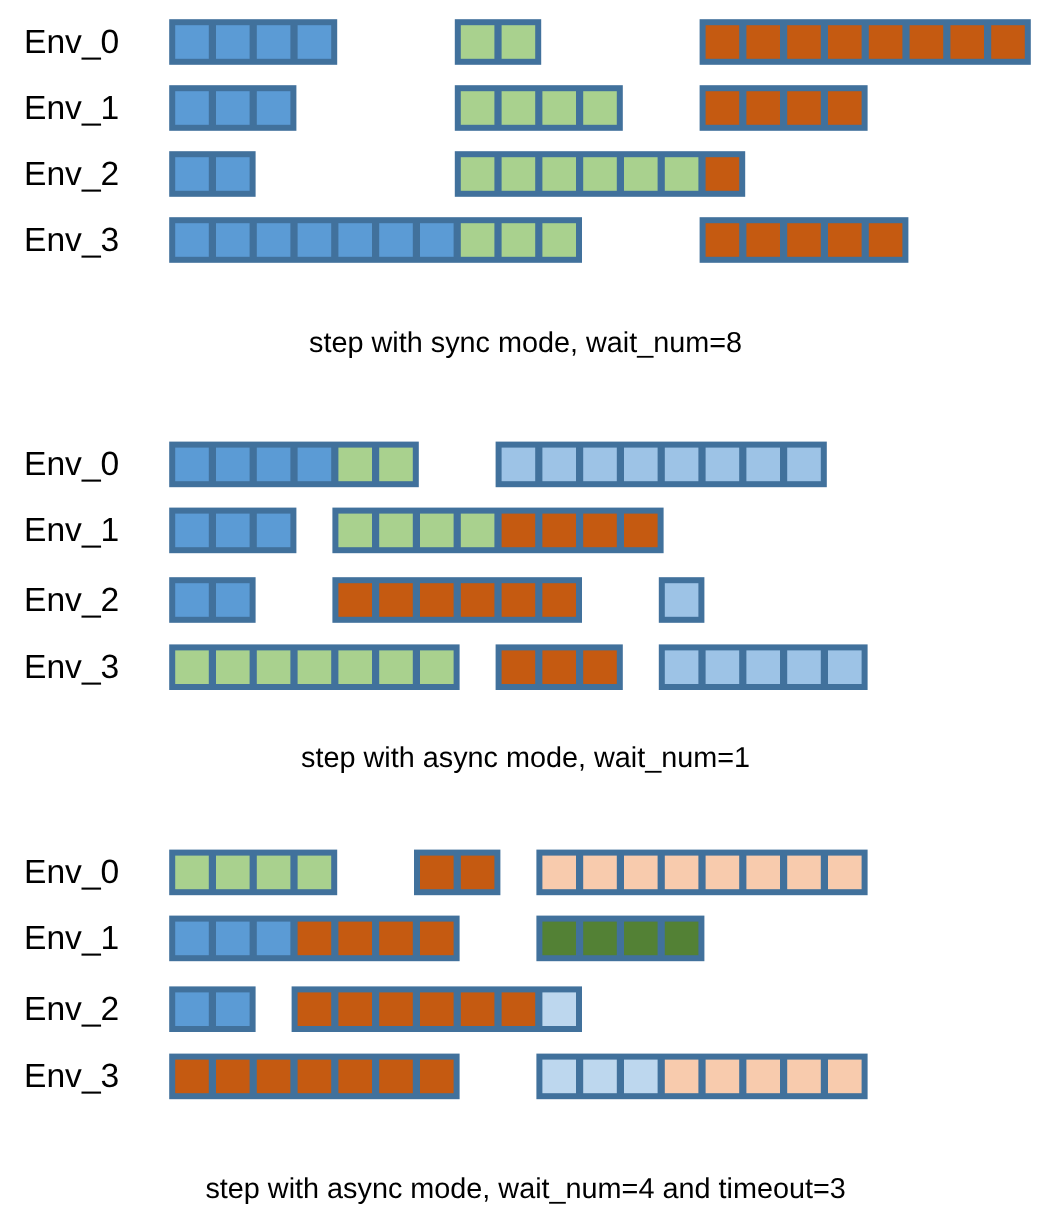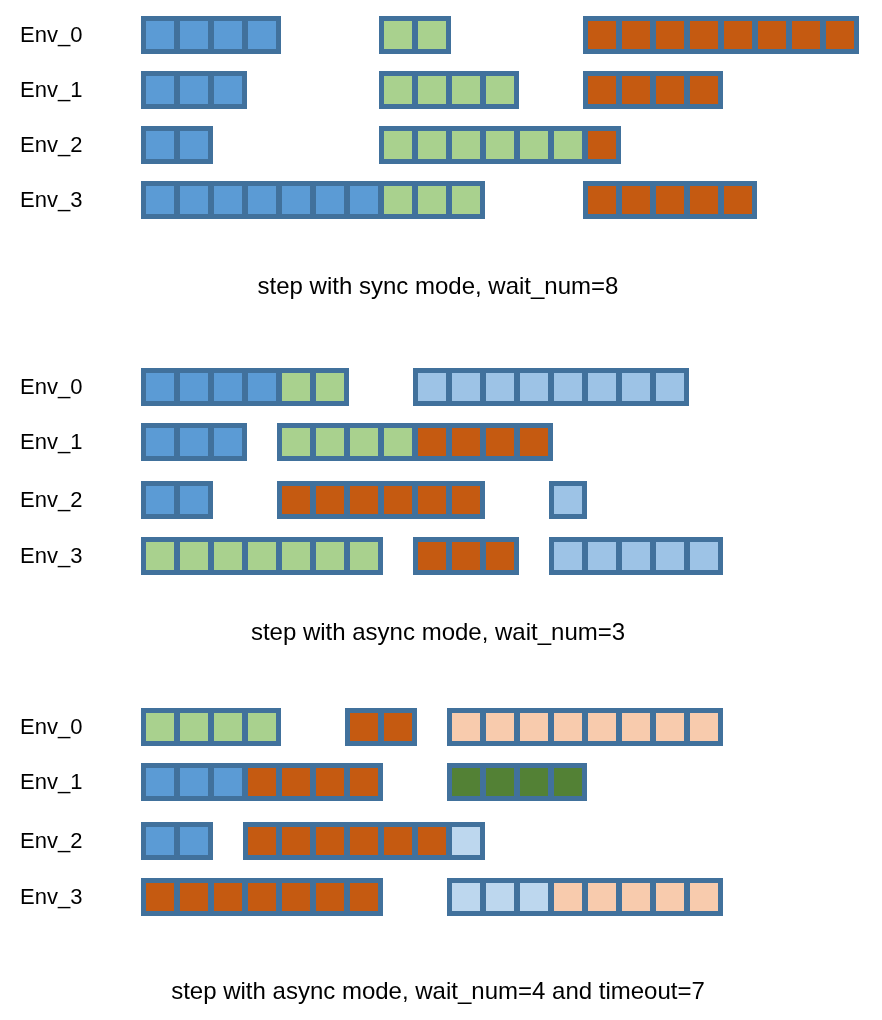--- a/index.html
+++ b/index.html
@@ -9,21 +9,21 @@
     width: 882px;
     height: 1020px;
     background: #ffffff;
     overflow: hidden;
   }
   .env-label {
     position: absolute;
     left: 20px;
     height: 38px;
     line-height: 38px;
-    font-size: 22px;
+    font-size: 28px;
     color: #000000;
     white-space: nowrap;
   }
   .bar {
     position: absolute;
     display: flex;
     gap: 6px;
     padding: 5px;
     box-sizing: border-box;
     height: 38px;
@@ -190,21 +190,21 @@
         <div class="cell" style="background: rgb(197, 90, 17);"></div>
         <div class="cell" style="background: rgb(197, 90, 17);"></div>
       </div>
       <div class="bar" style="left: 549px; top: 537px; background: rgb(65, 113, 156);">
         <div class="cell" style="background: rgb(157, 195, 230);"></div>
         <div class="cell" style="background: rgb(157, 195, 230);"></div>
         <div class="cell" style="background: rgb(157, 195, 230);"></div>
         <div class="cell" style="background: rgb(157, 195, 230);"></div>
         <div class="cell" style="background: rgb(157, 195, 230);"></div>
       </div>
-      <div class="caption" style="top: 618px;">step with async mode, wait_num=3</div>
+      <div class="caption" style="top: 618px;">step with async mode, wait_num=1</div>
     </div>
     <div>
       <div class="env-label" style="top: 708px;">Env_0</div>
       <div class="bar" style="left: 141px; top: 708px; background: rgb(65, 113, 156);">
         <div class="cell" style="background: rgb(169, 209, 142);"></div>
         <div class="cell" style="background: rgb(169, 209, 142);"></div>
         <div class="cell" style="background: rgb(169, 209, 142);"></div>
         <div class="cell" style="background: rgb(169, 209, 142);"></div>
       </div>
       <div class="bar" style="left: 345px; top: 708px; background: rgb(65, 113, 156);">
@@ -264,15 +264,15 @@
       <div class="bar" style="left: 447px; top: 878px; background: rgb(65, 113, 156);">
         <div class="cell" style="background: rgb(189, 215, 238);"></div>
         <div class="cell" style="background: rgb(189, 215, 238);"></div>
         <div class="cell" style="background: rgb(189, 215, 238);"></div>
         <div class="cell" style="background: rgb(248, 203, 173);"></div>
         <div class="cell" style="background: rgb(248, 203, 173);"></div>
         <div class="cell" style="background: rgb(248, 203, 173);"></div>
         <div class="cell" style="background: rgb(248, 203, 173);"></div>
         <div class="cell" style="background: rgb(248, 203, 173);"></div>
       </div>
-      <div class="caption" style="top: 977px;">step with async mode, wait_num=4 and timeout=7</div>
+      <div class="caption" style="top: 977px;">step with async mode, wait_num=4 and timeout=3</div>
     </div>
   </div>
 
 </body></html>

